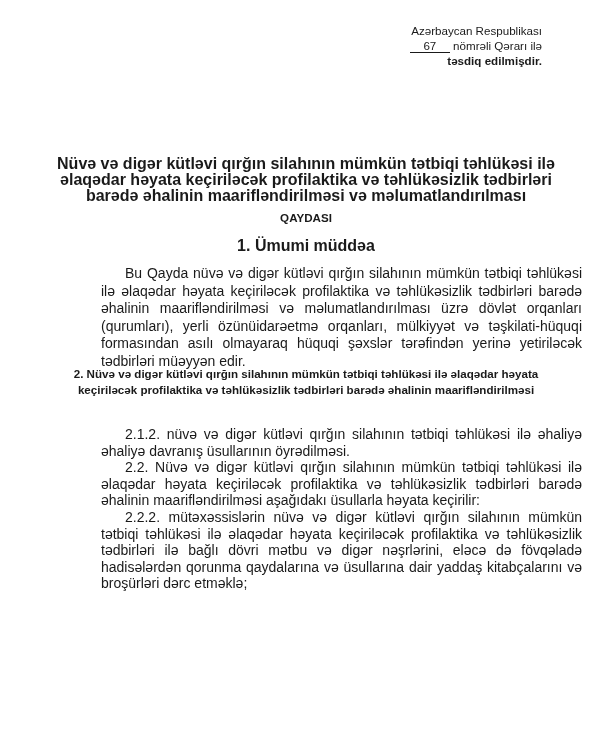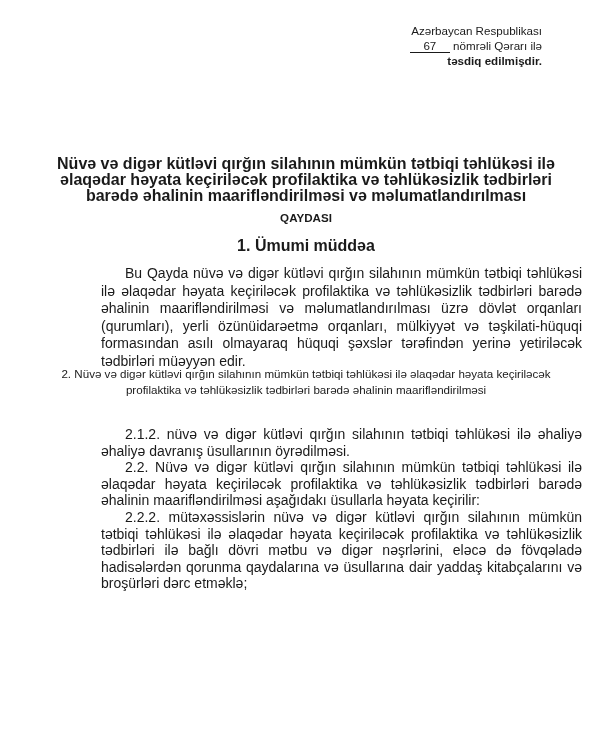--- a/index.html
+++ b/index.html
@@ -27,21 +27,21 @@
       font-weight: bold; font-size: 16px;
     }
     .body-block {
       position: absolute; left: 66px; width: 481px;
       text-align: justify; line-height: 17.5px; font-size: 14px; margin-left: 35px;
     }
     .body-block p { margin: 0; text-indent: 24px; text-align: justify; }
     .p1 { top: 265px; }
     .sec2 {
       position: absolute; left: 56px; top: 366px; width: 500px;
-      text-align: center; font-weight: normal; line-height: 16px; font-size: 11.6px;
+      text-align: center; font-weight: bold; line-height: 16px; font-size: 11.6px;
     }
     .p2 { top: 426px; line-height: 16.6px; }
   </style>
 </head>
 <body>
 
 <div class="approval">
   <div>Azərbaycan Respublikası</div>
   <div>
     <span class="ul" style="width:40px">67</span>

